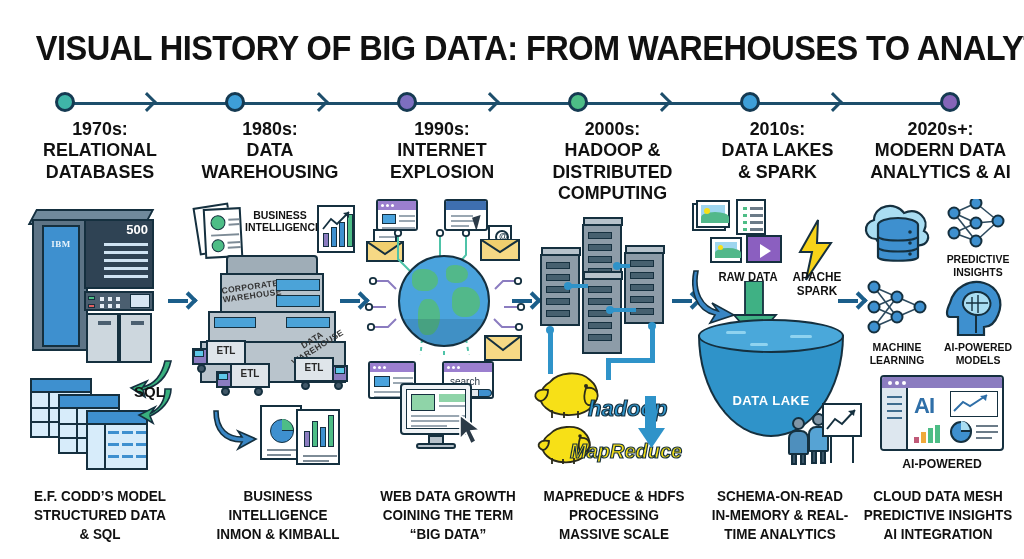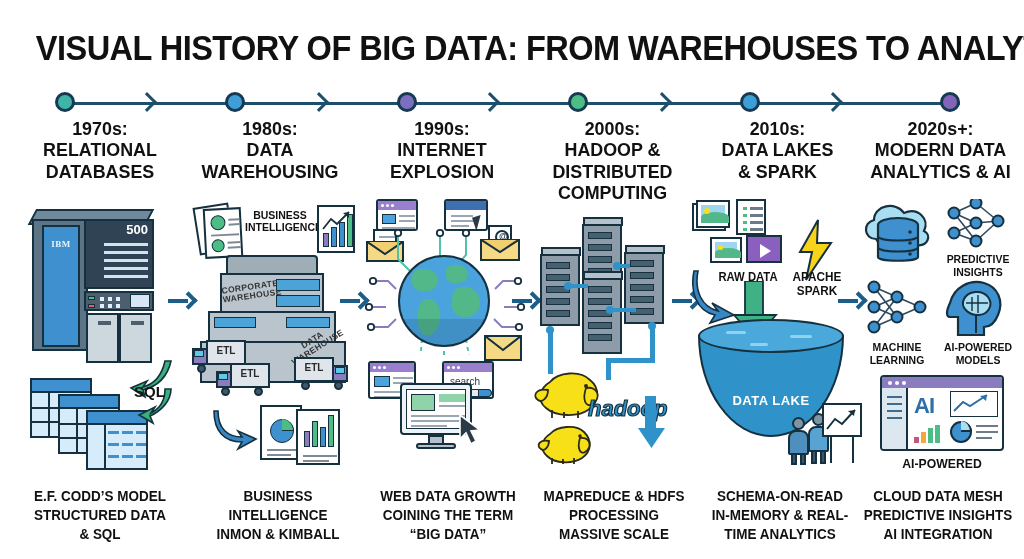--- a/index.html
+++ b/index.html
@@ -619,20 +619,21 @@
     </svg>
     <div class="hadoop-word" style="left:60px;top:196px;font-size:22px;">hadoop</div>
 
     <svg style="position:absolute;left:6px;top:222px;" width="62" height="44" viewBox="0 0 62 44">
       <path d="M16 12 C23 4, 42 2, 50 10 C58 18, 58 29, 48 36 C39 42, 21 42, 13 34 C5 27, 8 17, 16 12 Z" fill="#f7e017" stroke="#2b2b1a" stroke-width="1.8"></path>
       <path d="M46 16 C56 15, 59 25, 51 30 C46 33, 43 26, 46 16 Z" fill="#f7e017" stroke="#2b2b1a" stroke-width="1.8"></path>
       <path d="M15 19 C5 17, 2 24, 7 27 C10 30, 15 25, 15 19 Z" fill="#f7e017" stroke="#2b2b1a" stroke-width="1.8"></path>
       <circle cx="46" cy="14" r="1.8" fill="#2b2b1a"></circle>
       <path d="M18 36 L18 42 M29 37 L29 42 M40 36 L40 42" stroke="#2b2b1a" stroke-width="1.8" fill="none"></path>
     </svg>
+    <div class="mapreduce-word" style="left:42px;top:240px;font-size:20px;">MapReduce</div>
 
     <svg style="position:absolute;left:108px;top:196px;" width="32" height="56" viewBox="0 0 32 56">
       <rect x="9" y="0" width="11" height="34" fill="#2f93c9"></rect>
       <polygon points="2,32 29,32 15.5,52" fill="#2f93c9"></polygon>
     </svg>
   </div>
 
   <div class="connector" style="left:672px;top:290px;">
     <div class="shaft"></div>
     <div class="head"></div>

